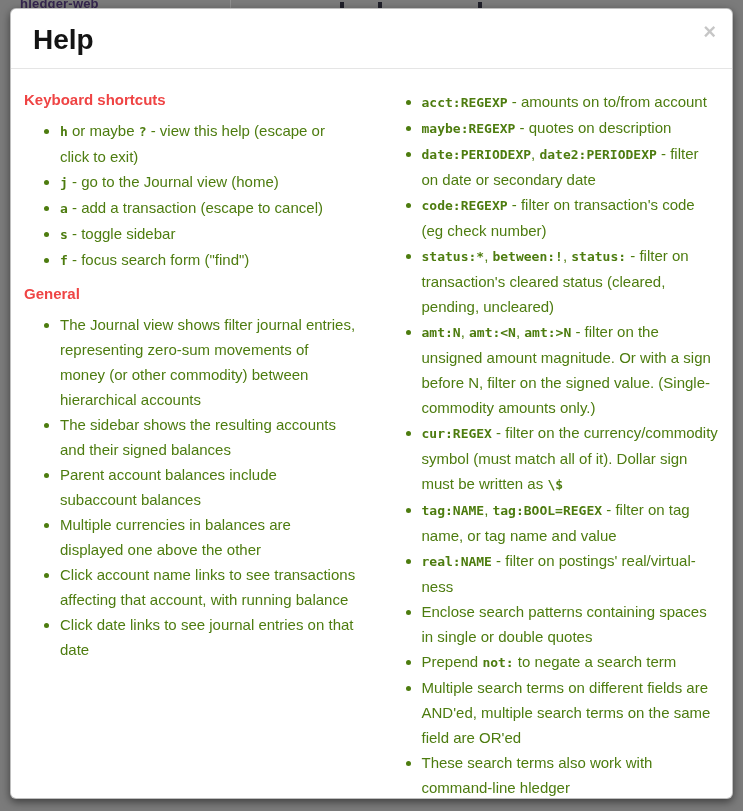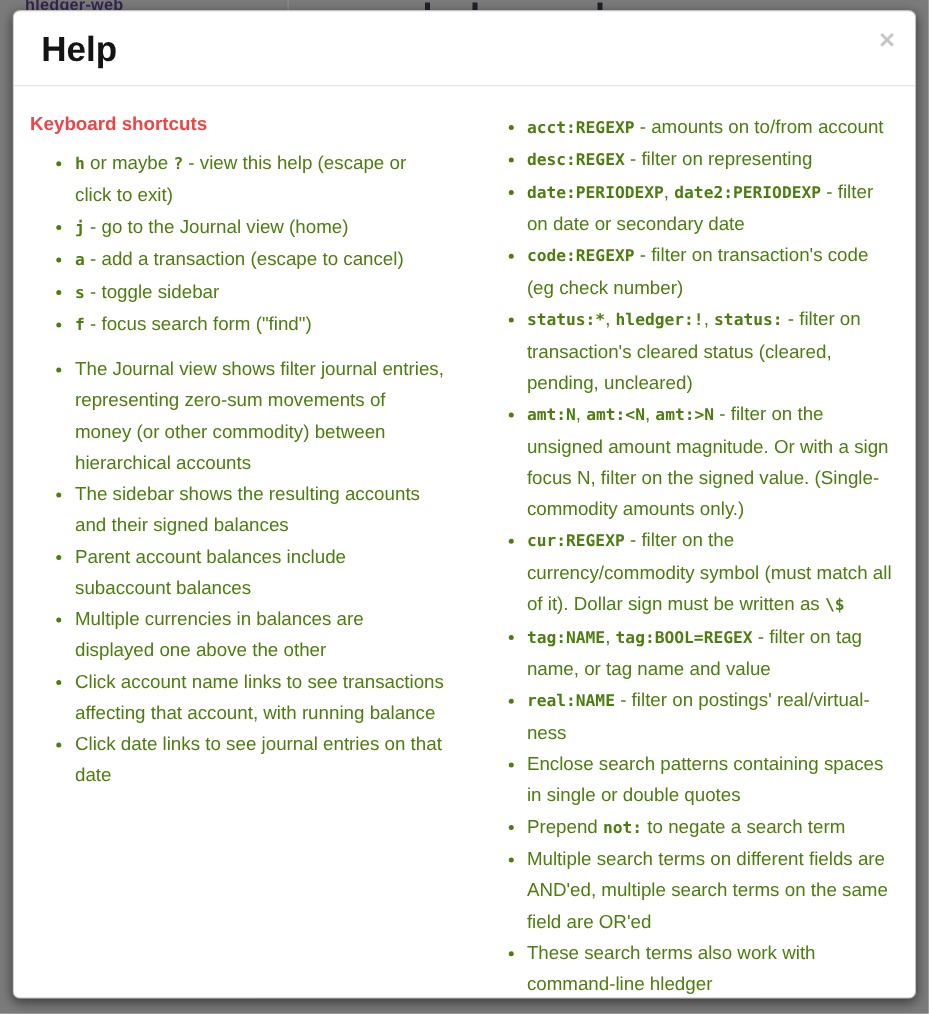--- a/index.html
+++ b/index.html
@@ -102,38 +102,39 @@
   <div class="modal-body">
     <div class="column left">
         <div class="section-heading">Keyboard shortcuts</div>
         <ul class="help-list">
           <li><span class="code">h</span><span> or maybe </span><span class="code">?</span><span> - view this help (escape or click to exit)</span></li>
           <li><span class="code">j</span><span> - go to the Journal view (home)</span></li>
           <li><span class="code">a</span><span> - add a transaction (escape to cancel)</span></li>
           <li><span class="code">s</span><span> - toggle sidebar</span></li>
           <li><span class="code">f</span><span> - focus search form ("find")</span></li>
         </ul>
+        <div class="section-heading">General</div>
         <ul class="help-list">
           <li><span>The Journal view shows filter journal entries, representing zero-sum movements of money (or other commodity) between hierarchical accounts</span></li>
           <li><span>The sidebar shows the resulting accounts and their signed balances</span></li>
           <li><span>Parent account balances include subaccount balances</span></li>
           <li><span>Multiple currencies in balances are displayed one above the other</span></li>
           <li><span>Click account name links to see transactions affecting that account, with running balance</span></li>
           <li><span>Click date links to see journal entries on that date</span></li>
         </ul>
       </div>
     <div class="column right">
         <ul class="help-list">
           <li><span class="code">acct:REGEXP</span><span> - amounts on to/from account</span></li>
-          <li><span class="code">desc:REGEX</span><span> - filter on representing</span></li>
+          <li><span class="code">maybe:REGEXP</span><span> - quotes on description</span></li>
           <li><span class="code">date:PERIODEXP</span><span>, </span><span class="code">date2:PERIODEXP</span><span> - filter on date or secondary date</span></li>
           <li><span class="code">code:REGEXP</span><span> - filter on transaction's code (eg check number)</span></li>
-          <li><span class="code">status:*</span><span>, </span><span class="code">hledger:!</span><span>, </span><span class="code">status:</span><span> - filter on transaction's cleared status (cleared, pending, uncleared)</span></li>
-          <li><span class="code">amt:N</span><span>, </span><span class="code">amt:&lt;N</span><span>, </span><span class="code">amt:&gt;N</span><span> - filter on the unsigned amount magnitude. Or with a sign focus N, filter on the signed value. (Single-commodity amounts only.)</span></li>
-          <li><span class="code">cur:REGEXP</span><span> - filter on the currency/commodity symbol (must match all of it). Dollar sign must be written as </span><span class="code">\$</span></li>
+          <li><span class="code">status:*</span><span>, </span><span class="code">between:!</span><span>, </span><span class="code">status:</span><span> - filter on transaction's cleared status (cleared, pending, uncleared)</span></li>
+          <li><span class="code">amt:N</span><span>, </span><span class="code">amt:&lt;N</span><span>, </span><span class="code">amt:&gt;N</span><span> - filter on the unsigned amount magnitude. Or with a sign before N, filter on the signed value. (Single-commodity amounts only.)</span></li>
+          <li><span class="code">cur:REGEX</span><span> - filter on the currency/commodity symbol (must match all of it). Dollar sign must be written as </span><span class="code">\$</span></li>
           <li><span class="code">tag:NAME</span><span>, </span><span class="code">tag:BOOL=REGEX</span><span> - filter on tag name, or tag name and value</span></li>
           <li><span class="code">real:NAME</span><span> - filter on postings' real/virtual-ness</span></li>
           <li><span>Enclose search patterns containing spaces in single or double quotes</span></li>
           <li><span>Prepend </span><span class="code">not:</span><span> to negate a search term</span></li>
           <li><span>Multiple search terms on different fields are AND'ed, multiple search terms on the same field are OR'ed</span></li>
           <li><span>These search terms also work with command-line hledger</span></li>
         </ul>
       </div>
   </div>
 </div>

